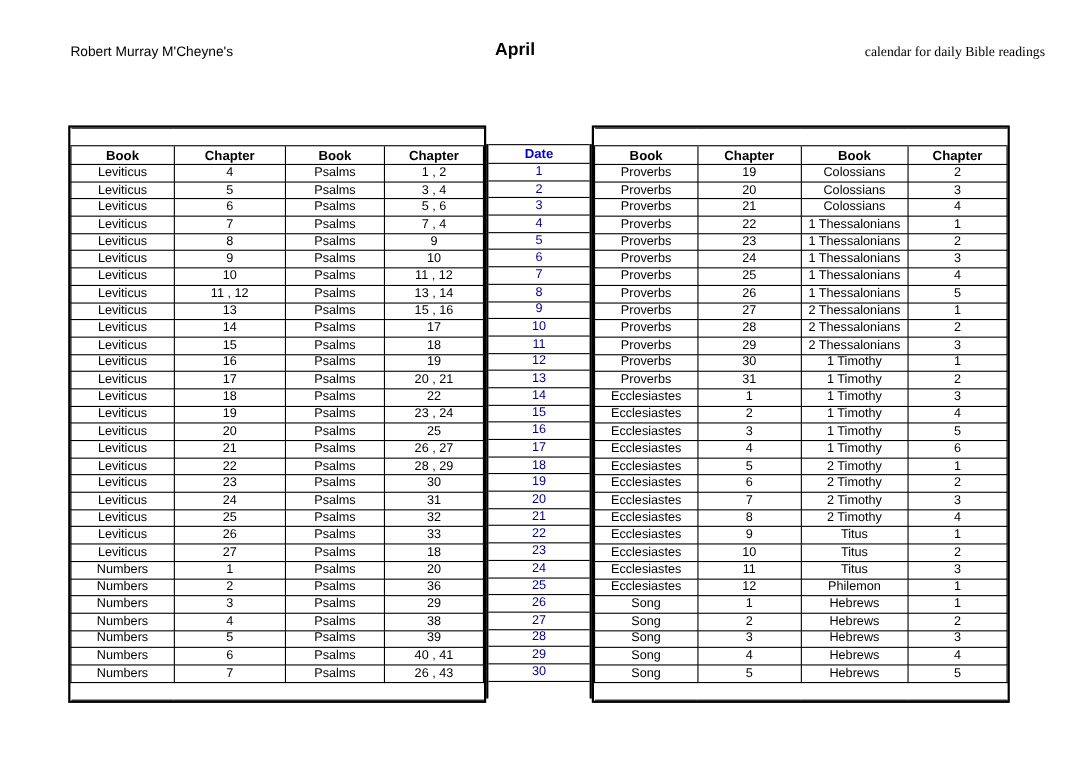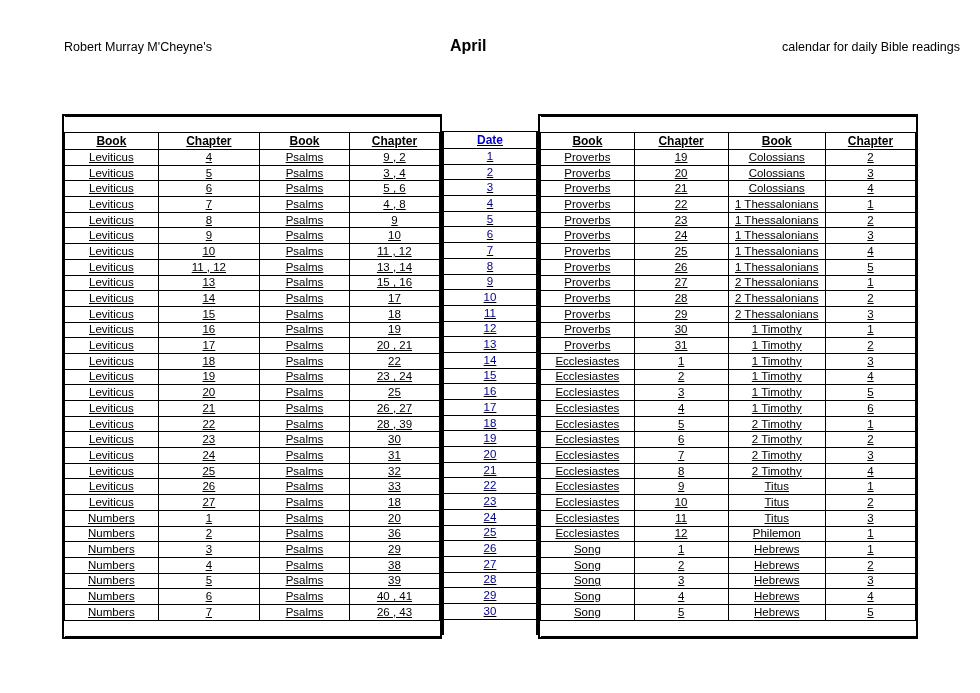--- a/index.html
+++ b/index.html
@@ -37,34 +37,34 @@
     position: absolute;
     left: 450px;
     top: -3px;
     font-size: 16px;
     line-height: 22px;
     white-space: nowrap;
     font-weight: bold;
   }
   .hdr-right {
     position: absolute;
-    right: 48px;
+    right: 58px;
     top: 0;
     font-size: 12.5px;
     line-height: 18px;
     white-space: nowrap;
+    font-family: Liberation Serif, serif;
   }
 
   
   .calendar-area {
     position: absolute;
     left: 62px;
     top: 114px;
     width: 856px;
-    text-decoration: underline;
   }
 
   .grid {
     display: flex;
     flex-direction: row;
     align-items: flex-start;
   }
 
   
   .half {
@@ -162,39 +162,39 @@
           <tr>
             <th>Book</th>
             <th>Chapter</th>
             <th>Book</th>
             <th>Chapter</th>
           </tr>
         <tr>
               <td>Leviticus</td>
               <td>4</td>
               <td>Psalms</td>
-              <td>9 , 2</td>
+              <td>1 , 2</td>
             </tr>
             <tr>
               <td>Leviticus</td>
               <td>5</td>
               <td>Psalms</td>
               <td>3 , 4</td>
             </tr>
             <tr>
               <td>Leviticus</td>
               <td>6</td>
               <td>Psalms</td>
               <td>5 , 6</td>
             </tr>
             <tr>
               <td>Leviticus</td>
               <td>7</td>
               <td>Psalms</td>
-              <td>4 , 8</td>
+              <td>7 , 4</td>
             </tr>
             <tr>
               <td>Leviticus</td>
               <td>8</td>
               <td>Psalms</td>
               <td>9</td>
             </tr>
             <tr>
               <td>Leviticus</td>
               <td>9</td>
@@ -264,21 +264,21 @@
             <tr>
               <td>Leviticus</td>
               <td>21</td>
               <td>Psalms</td>
               <td>26 , 27</td>
             </tr>
             <tr>
               <td>Leviticus</td>
               <td>22</td>
               <td>Psalms</td>
-              <td>28 , 39</td>
+              <td>28 , 29</td>
             </tr>
             <tr>
               <td>Leviticus</td>
               <td>23</td>
               <td>Psalms</td>
               <td>30</td>
             </tr>
             <tr>
               <td>Leviticus</td>
               <td>24</td>

